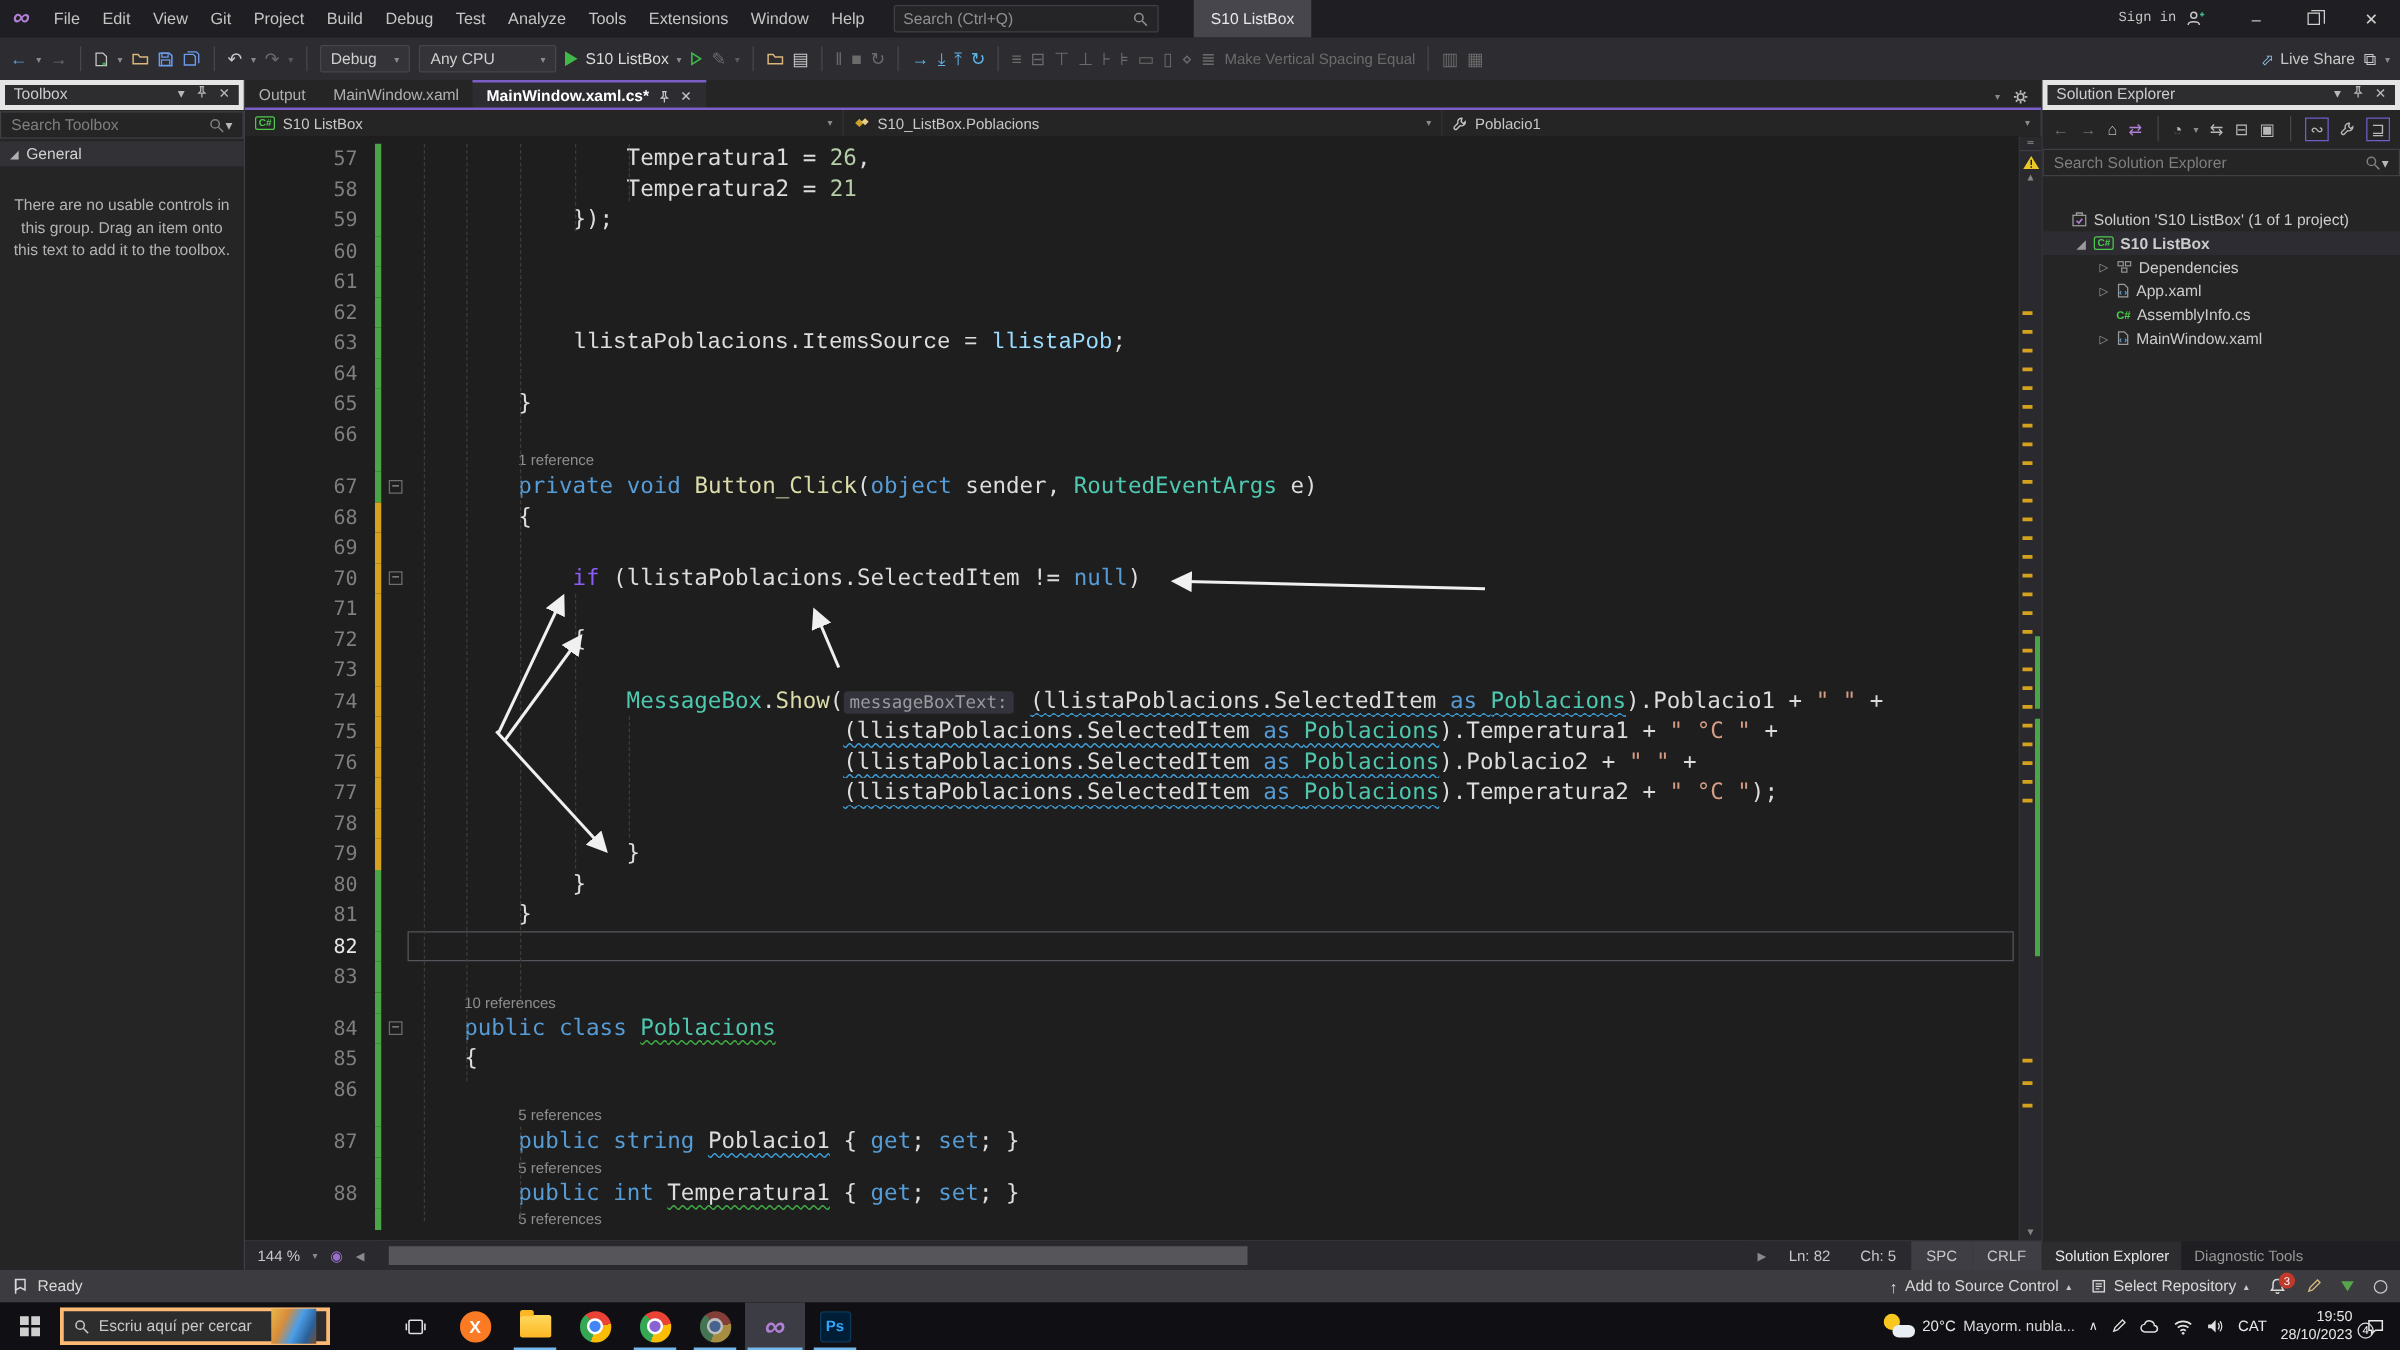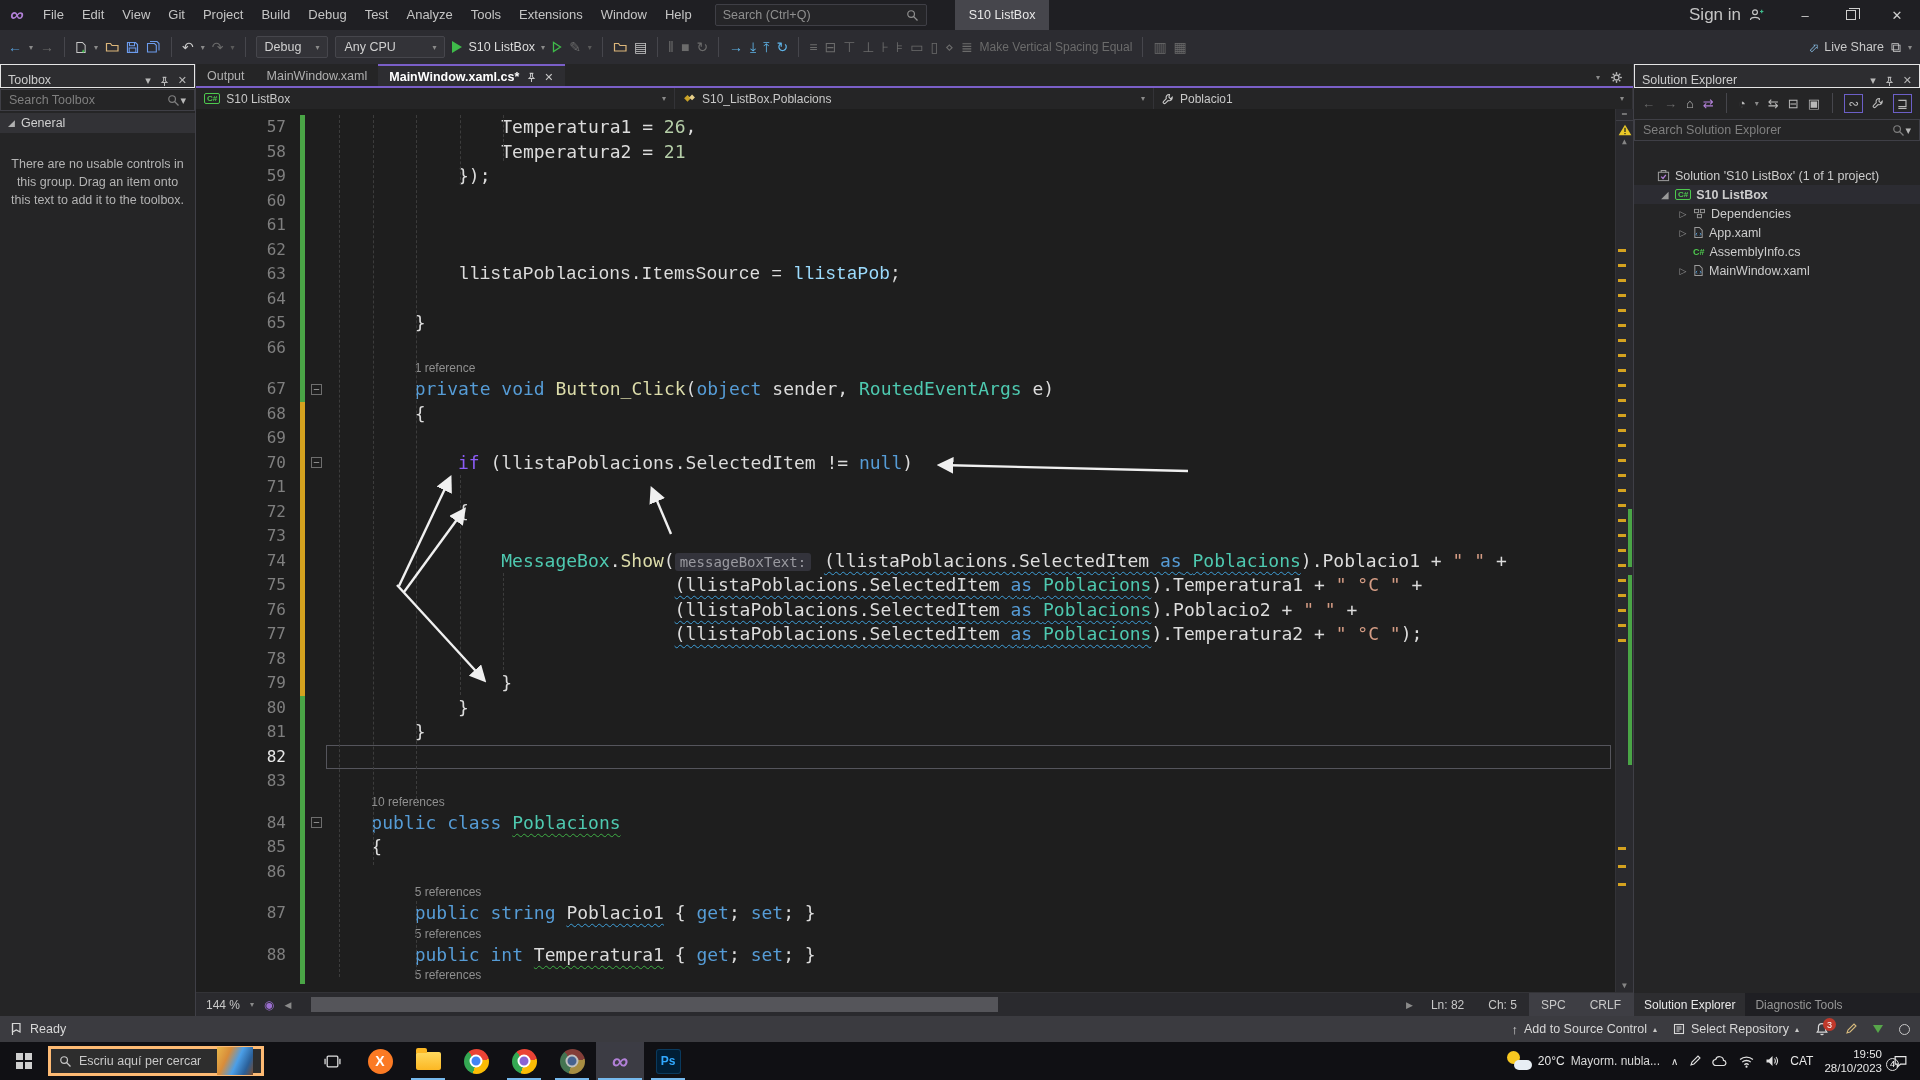--- a/index.html
+++ b/index.html
@@ -11,21 +11,21 @@
   
   .titlebar { height:30px; background:#1f1f23; display:flex; align-items:center; flex:none; }
   .vslogo { width:34px; text-align:center; color:#b180d7; font-size:19px; font-weight:bold; transform:skewX(-8deg); }
   .menu-item { padding:0 9px; font-size:13px; color:#c5c5c5; line-height:30px; cursor:default; }
   .qsearch { margin-left:14px; width:212px; height:22px; background:#252528; border:1px solid #3f3f46;
     border-radius:2px; display:flex; align-items:center; padding:0 7px; color:#8f8f8f; font-size:12.5px; }
   .qsearch .ph { flex:1; }
   .title-chip { margin-left:28px; height:30px; background:#46464c; color:#e8e8e8; font-size:12.5px;
     display:flex; align-items:center; padding:0 14px; }
   .tb-right { margin-left:auto; display:flex; align-items:center; height:100%; }
-  .signin { font-size:17px; color:#c5c5c5; margin-right:8px; }
+  .signin { font-size:11px; color:#c5c5c5; margin-right:8px;font-family:Liberation Mono, monospace; }
   .person { color:#c5c5c5; margin-right:18px; }
   .wbtn { width:46px; height:30px; display:flex; align-items:center; justify-content:center; color:#cfcfcf; font-size:13px; }
   .restore-glyph { width:10px; height:10px; border:1px solid #cfcfcf; position:relative; }
   .restore-glyph::before { content:''; position:absolute; left:2px; top:-3px; width:10px; height:10px; border:1px solid #cfcfcf; border-left:none; border-bottom:none; }
 
   
   .toolbar { height:34px; background:#2c2c31; display:flex; align-items:center; padding:0 8px; gap:7px; flex:none; font-size:13px; }
   .ti { color:#c8c8c8; font-size:14px; line-height:1; display:flex; align-items:center; }
   .ti.dim { color:#6b6b6b; }
   .caret { color:#8a8a8a; font-size:8px; }
@@ -36,21 +36,21 @@
   .runbtn { display:flex; align-items:center; gap:6px; color:#dcdcdc; font-size:12.5px; }
   .ptri { width:0; height:0; border-left:10px solid #3fba4a; border-top:6px solid transparent; border-bottom:6px solid transparent; }
   .spacing-label { color:#6b6b6b; font-size:12px; white-space:nowrap; }
   .live { display:flex; align-items:center; gap:5px; color:#c8c8c8; font-size:12.5px; }
 
   
   .main { flex:1; display:flex; min-height:0; }
 
   
   .toolbox { width:196px; background:#252526; border-right:1px solid #3f3f46; display:flex; flex-direction:column; flex:none; }
-  .panel-head { height:24px; background:#2d2d30; border:1px solid #e5e5e5; display:flex; align-items:flex-end;
+  .panel-head { height:24px; background:#2d2d30; border:4px solid #e5e5e5; display:flex; align-items:flex-start;
     padding:0 7px; font-size:12.5px; color:#cccccc; gap:8px; }
   .panel-head .sp { flex:1; }
   .phicon { color:#b8b8b8; font-size:11px; }
   .searchrow { height:22px; margin:1px 0 0 0; background:#252526; border:1px solid #3f3f46; display:flex;
     align-items:center; padding:0 8px; font-size:12.5px; color:#7f7f7f; }
   .searchrow .ph { flex:1; }
   .group-row { height:20px; background:#323236; display:flex; align-items:center; gap:6px; padding:0 8px;
     font-size:12.5px; color:#d0d0d0; margin-top:2px; }
   .tbx-empty { margin:22px 10px; text-align:center; font-size:12.5px; color:#b4b4b4; line-height:1.45; }
 

